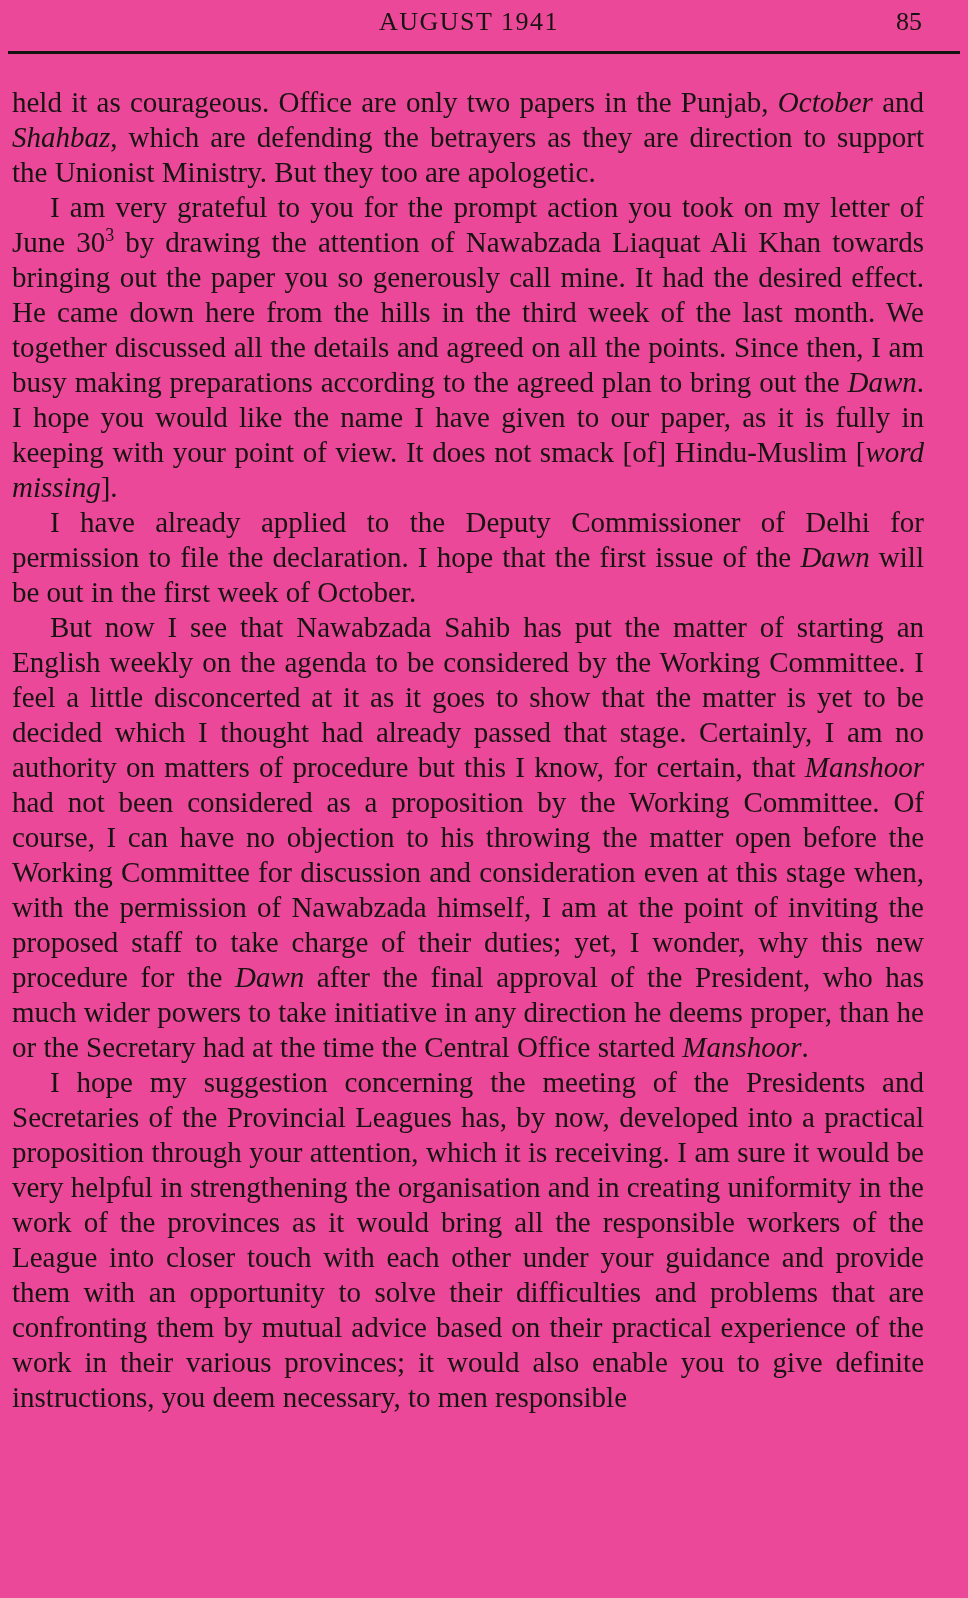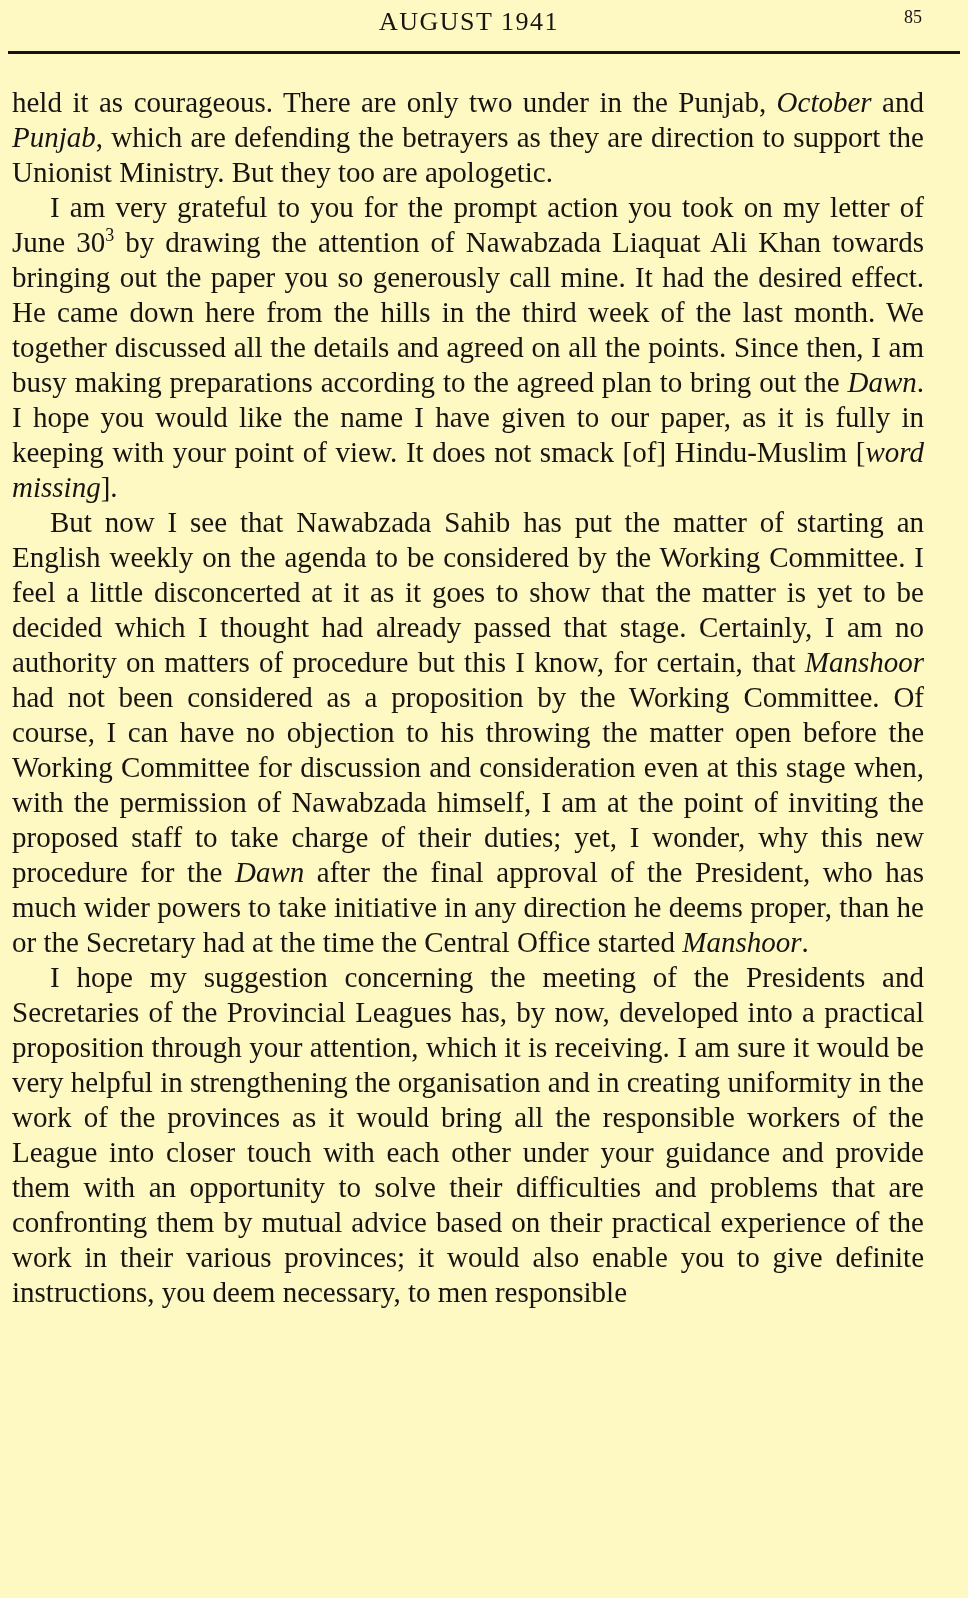--- a/index.html
+++ b/index.html
@@ -1,21 +1,21 @@
 <!DOCTYPE html>
 <html><head>
 <meta charset="utf-8">
 <style>
   html, body { margin: 0; padding: 0; background: #e8e6e1; }
   .page {
     position: relative;
     width: 968px;
     height: 1598px;
     margin: 0 auto;
-    background: #fef9c3;
+    background: #ec4899;
     overflow: hidden;
     box-sizing: border-box;
     font-family: "Liberation Serif", "DejaVu Serif", serif;
     color: #181411;
   }
   .page-header {
     position: relative;
     height: 44px;
     padding-top: 7px;
   }
@@ -27,21 +27,21 @@
     margin: 0;
     text-align: center;
     font-size: 26px;
     font-weight: normal;
     letter-spacing: 1.5px;
   }
   .page-number {
     position: absolute;
     right: 46px;
     top: 7px;
-    font-size: 18px;
+    font-size: 26px;
   }
   .rule {
     border: none;
     border-top: 3px solid #151310;
     margin: 0 8px;
     height: 0;
   }
   .body-text {
     margin: 31px 44px 0 12px;
     font-size: 29px;
@@ -62,18 +62,19 @@
 </head>
 <body>
 
 <div class="page">
   <header class="page-header">
     <h1 class="header-title">AUGUST 1941</h1>
     <span class="page-number">85</span>
   </header>
   <hr class="rule">
   <main class="body-text">
-      <p class="para"><span>held it as courageous. There are only two under in the Punjab, </span><span class="it">October</span><span> and </span><span class="it">Punjab</span><span>, which are defending the betrayers as they are direction to support the Unionist Ministry. But they too are apologetic.</span></p>
+      <p class="para"><span>held it as courageous. Office are only two papers in the Punjab, </span><span class="it">October</span><span> and </span><span class="it">Shahbaz</span><span>, which are defending the betrayers as they are direction to support the Unionist Ministry. But they too are apologetic.</span></p>
       <p class="para indent"><span>I am very grateful to you for the prompt action you took on my letter of June 30</span><sup>3</sup><span> by drawing the attention of Nawabzada Liaquat Ali Khan towards bringing out the paper you so generously call mine. It had the desired effect. He came down here from the hills in the third week of the last month. We together discussed all the details and agreed on all the points. Since then, I am busy making preparations according to the agreed plan to bring out the </span><span class="it">Dawn</span><span>. I hope you would like the name I have given to our paper, as it is fully in keeping with your point of view. It does not smack [of] Hindu-Muslim [</span><span class="it">word missing</span><span>].</span></p>
+      <p class="para indent"><span>I have already applied to the Deputy Commissioner of Delhi for permission to file the declaration. I hope that the first issue of the </span><span class="it">Dawn</span><span> will be out in the first week of October.</span></p>
       <p class="para indent"><span>But now I see that Nawabzada Sahib has put the matter of starting an English weekly on the agenda to be considered by the Working Committee. I feel a little disconcerted at it as it goes to show that the matter is yet to be decided which I thought had already passed that stage. Certainly, I am no authority on matters of procedure but this I know, for certain, that </span><span class="it">Manshoor</span><span> had not been considered as a proposition by the Working Committee. Of course, I can have no objection to his throwing the matter open before the Working Committee for discussion and consideration even at this stage when, with the permission of Nawabzada himself, I am at the point of inviting the proposed staff to take charge of their duties; yet, I wonder, why this new procedure for the </span><span class="it">Dawn</span><span> after the final approval of the President, who has much wider powers to take initiative in any direction he deems proper, than he or the Secretary had at the time the Central Office started </span><span class="it">Manshoor</span><span>.</span></p>
       <p class="para indent"><span>I hope my suggestion concerning the meeting of the Presidents and Secretaries of the Provincial Leagues has, by now, developed into a practical proposition through your attention, which it is receiving. I am sure it would be very helpful in strengthening the organisation and in creating uniformity in the work of the provinces as it would bring all the responsible workers of the League into closer touch with each other under your guidance and provide them with an opportunity to solve their difficulties and problems that are confronting them by mutual advice based on their practical experience of the work in their various provinces; it would also enable you to give definite instructions, you deem necessary, to men responsible</span></p>
     </main>
 </div>
 
 </body></html>

